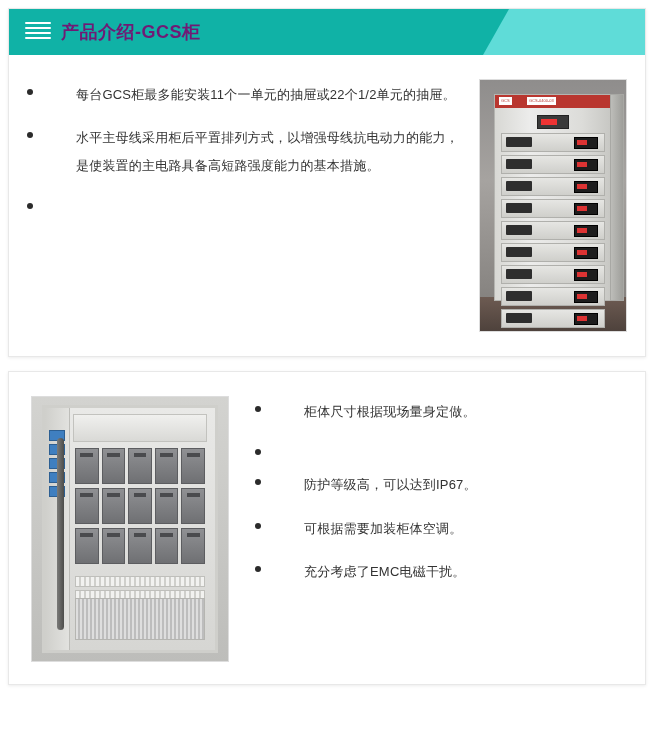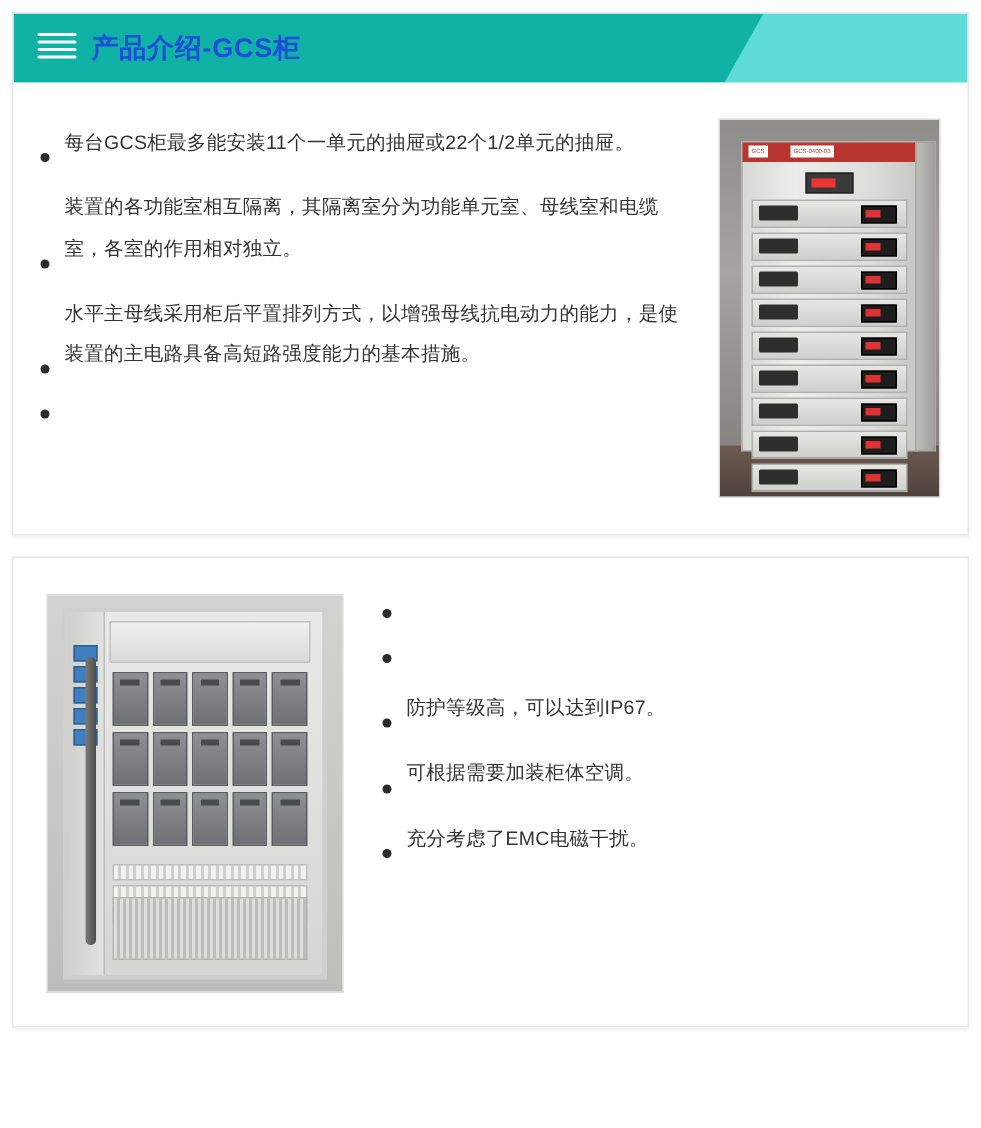--- a/index.html
+++ b/index.html
@@ -69,21 +69,21 @@
   .card-header .hdr-lines span:nth-child(2) { width: 26px; }
   .card-header .hdr-lines span:nth-child(3) { width: 26px; }
   .card-header .hdr-lines span:nth-child(4) { width: 26px; }
 
   .card-header .hdr-title {
     position: absolute;
     left: 52px;
     top: 0;
     height: 46px;
     line-height: 46px;
-    color: #1d4ed8;
+    color: #701a75;
     font-size: 18px;
     font-weight: bold;
     letter-spacing: 0.5px;
     z-index: 3;
     white-space: nowrap;
   }
 
   
   .card-body {
     padding: 22px 18px 24px 18px;
@@ -93,22 +93,23 @@
   .card-body.reverse {
     padding: 22px 18px 22px 22px;
   }
 
   .bullets {
     flex: 1 1 auto;
     padding-top: 4px;
   }
   .bullet {
     display: flex;
-    align-items: flex-end;
+    align-items: flex-start;
     margin-bottom: 16px;
+    gap: 33px;
   }
   .bullet:last-child { margin-bottom: 0; }
   .bullet .dot {
     flex: 0 0 auto;
     width: 6px;
     height: 6px;
     border-radius: 50%;
     background: #2b2b2b;
     margin-top: 8px;
     margin-right: 10px;
@@ -259,24 +260,20 @@
           <span></span>
       </div>
       <div class="hdr-title">产品介绍-GCS柜</div>
     </div>
 
     <div class="card-body">
       <div class="bullets">
         <div class="bullet">
           <div class="dot"></div>
           <div class="txt">每台GCS柜最多能安装11个一单元的抽屉或22个1/2单元的抽屉。</div>
-        </div>
-        <div class="bullet">
-          <div class="dot"></div>
-          <div class="txt">装置的各功能室相互隔离，其隔离室分为功能单元室、母线室和电缆室，各室的作用相对独立。</div>
         </div>
         <div class="bullet">
           <div class="dot"></div>
           <div class="txt">水平主母线采用柜后平置排列方式，以增强母线抗电动力的能力，是使装置的主电路具备高短路强度能力的基本措施。</div>
         </div>
         <div class="bullet">
           <div class="dot"></div>
         </div>
       </div>
 
@@ -375,20 +372,21 @@
           <div class="oem-strip" style="top:168px"></div>
           <div class="oem-strip" style="top:182px"></div>
           <div class="oem-strip" style="top:196px"></div>
           <div class="oem-wires"></div>
         </div>
       </div>
 
       <div class="bullets">
         <div class="bullet">
           <div class="dot"></div>
+          <div class="txt">柜体尺寸根据现场量身定做。</div>
         </div>
         <div class="bullet">
           <div class="dot"></div>
         </div>
         <div class="bullet">
           <div class="dot"></div>
           <div class="txt">防护等级高，可以达到IP67。</div>
         </div>
         <div class="bullet">
           <div class="dot"></div>

